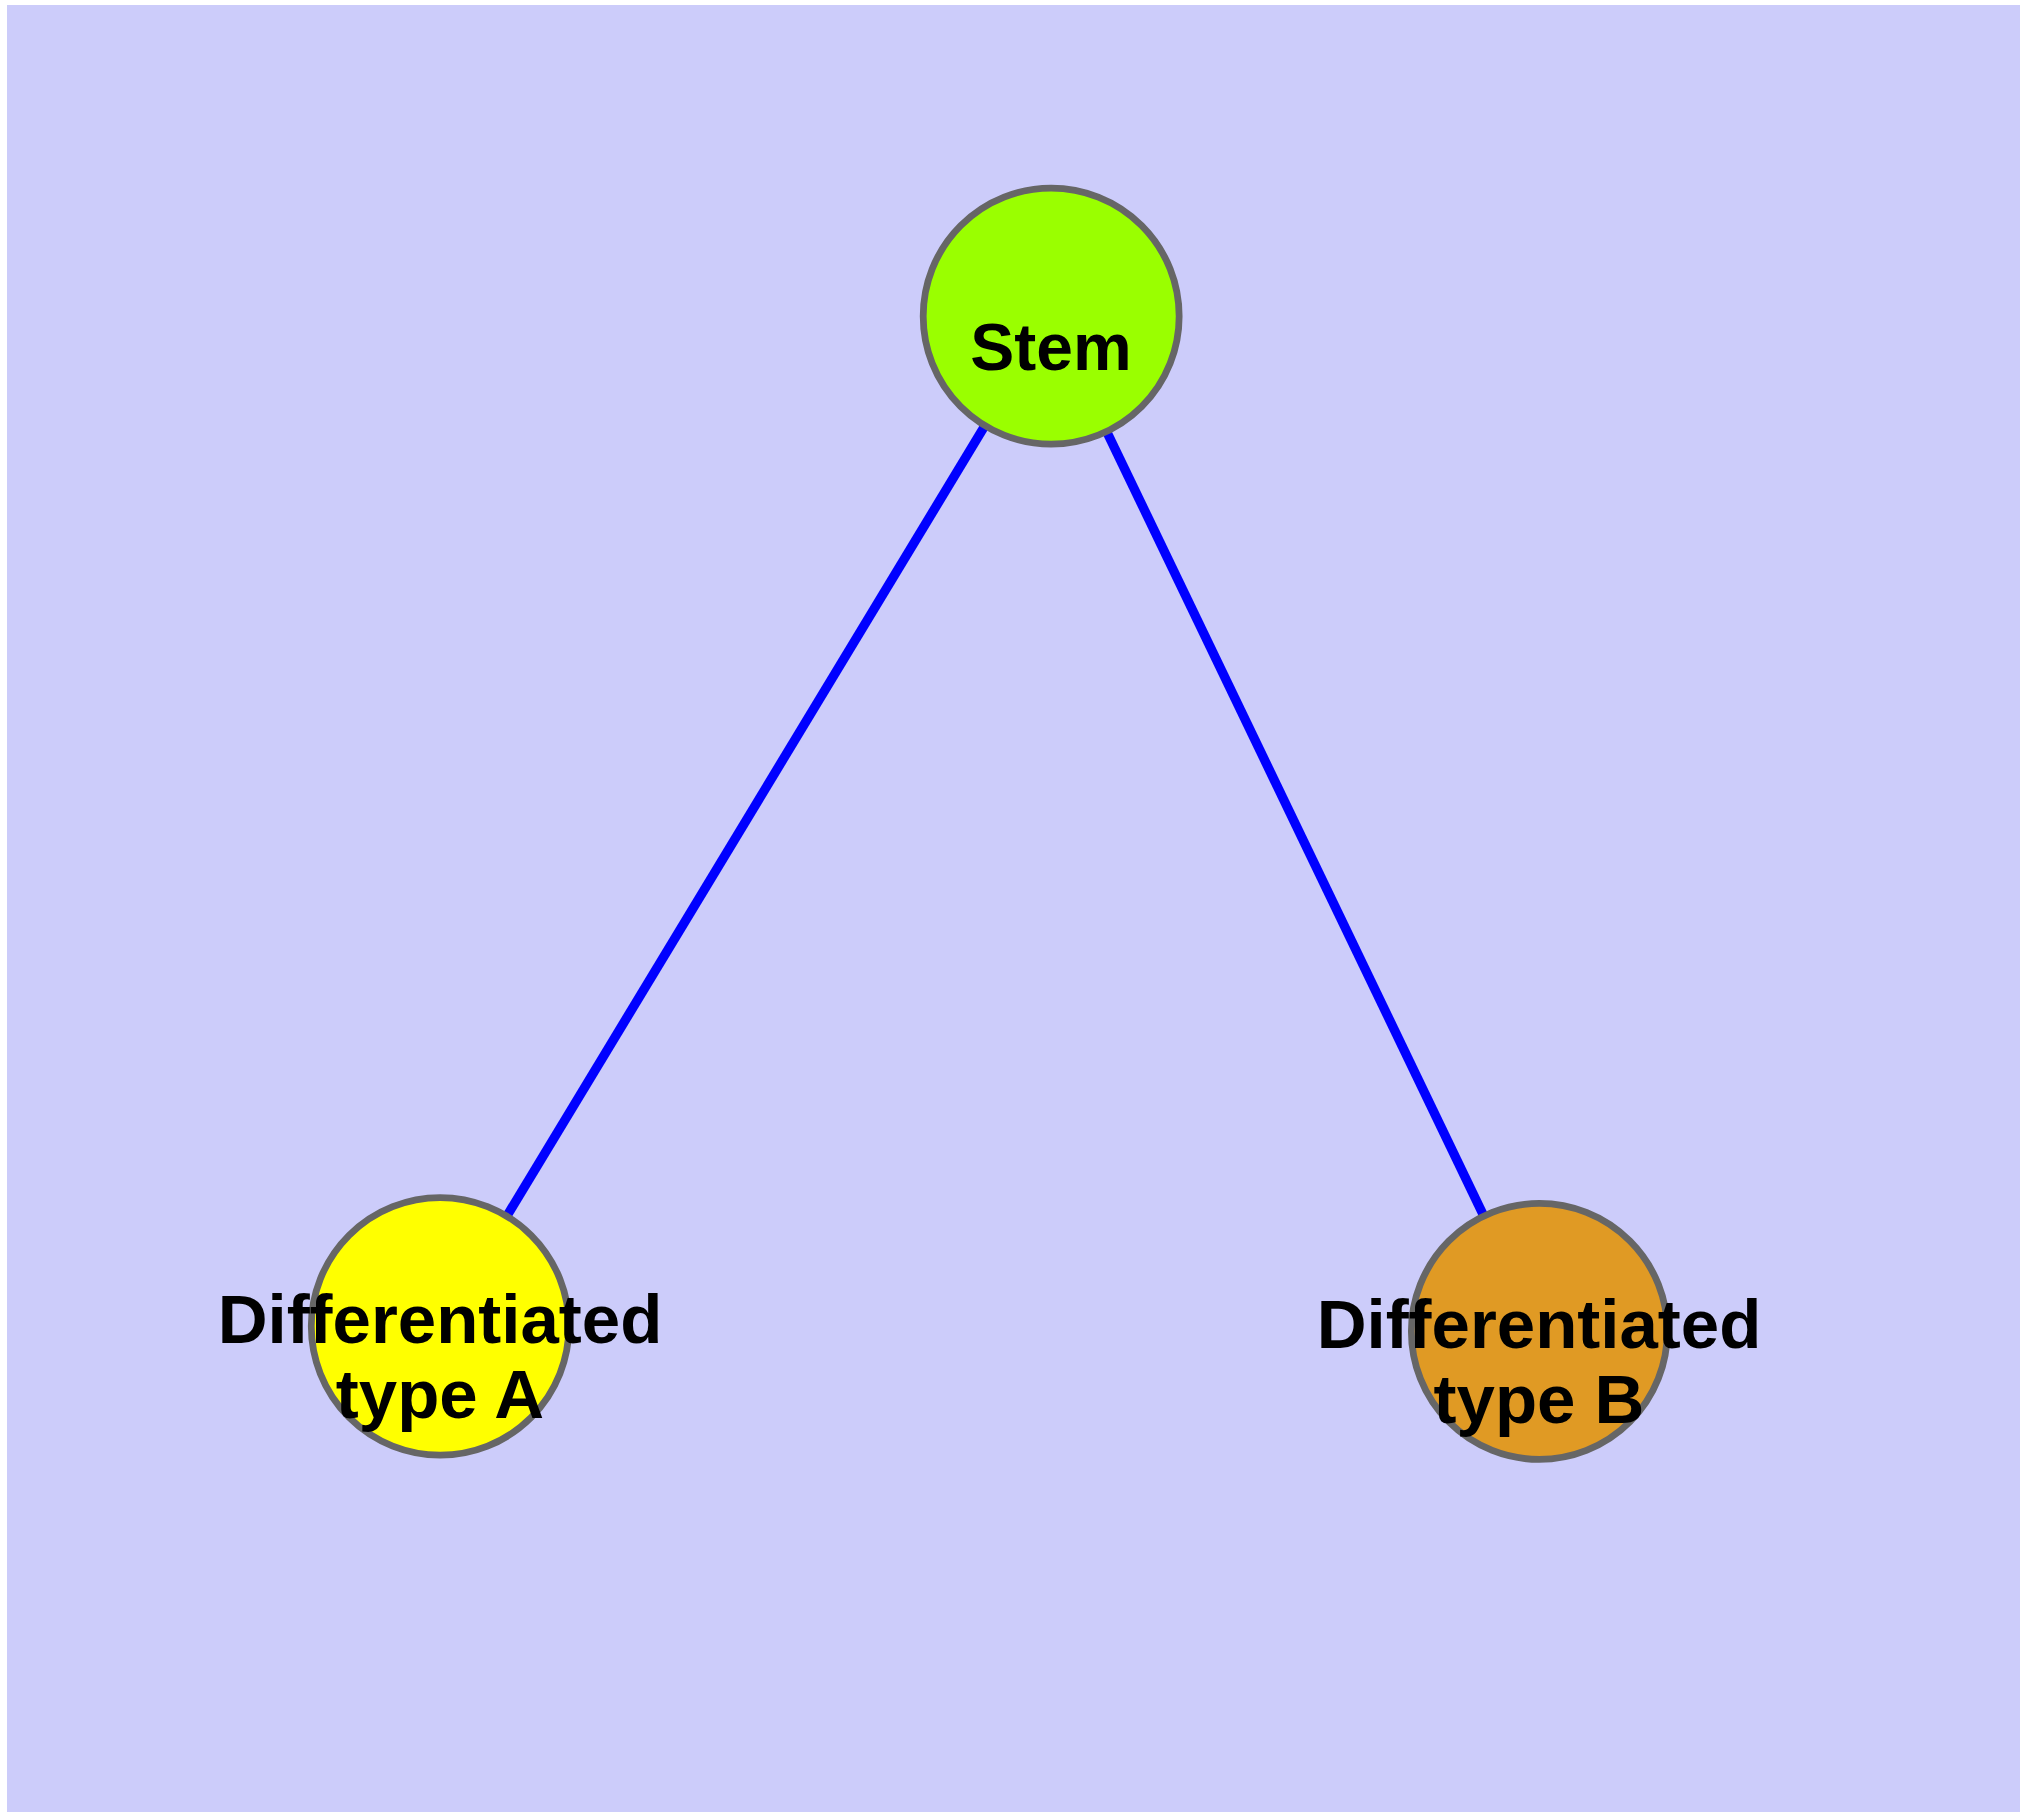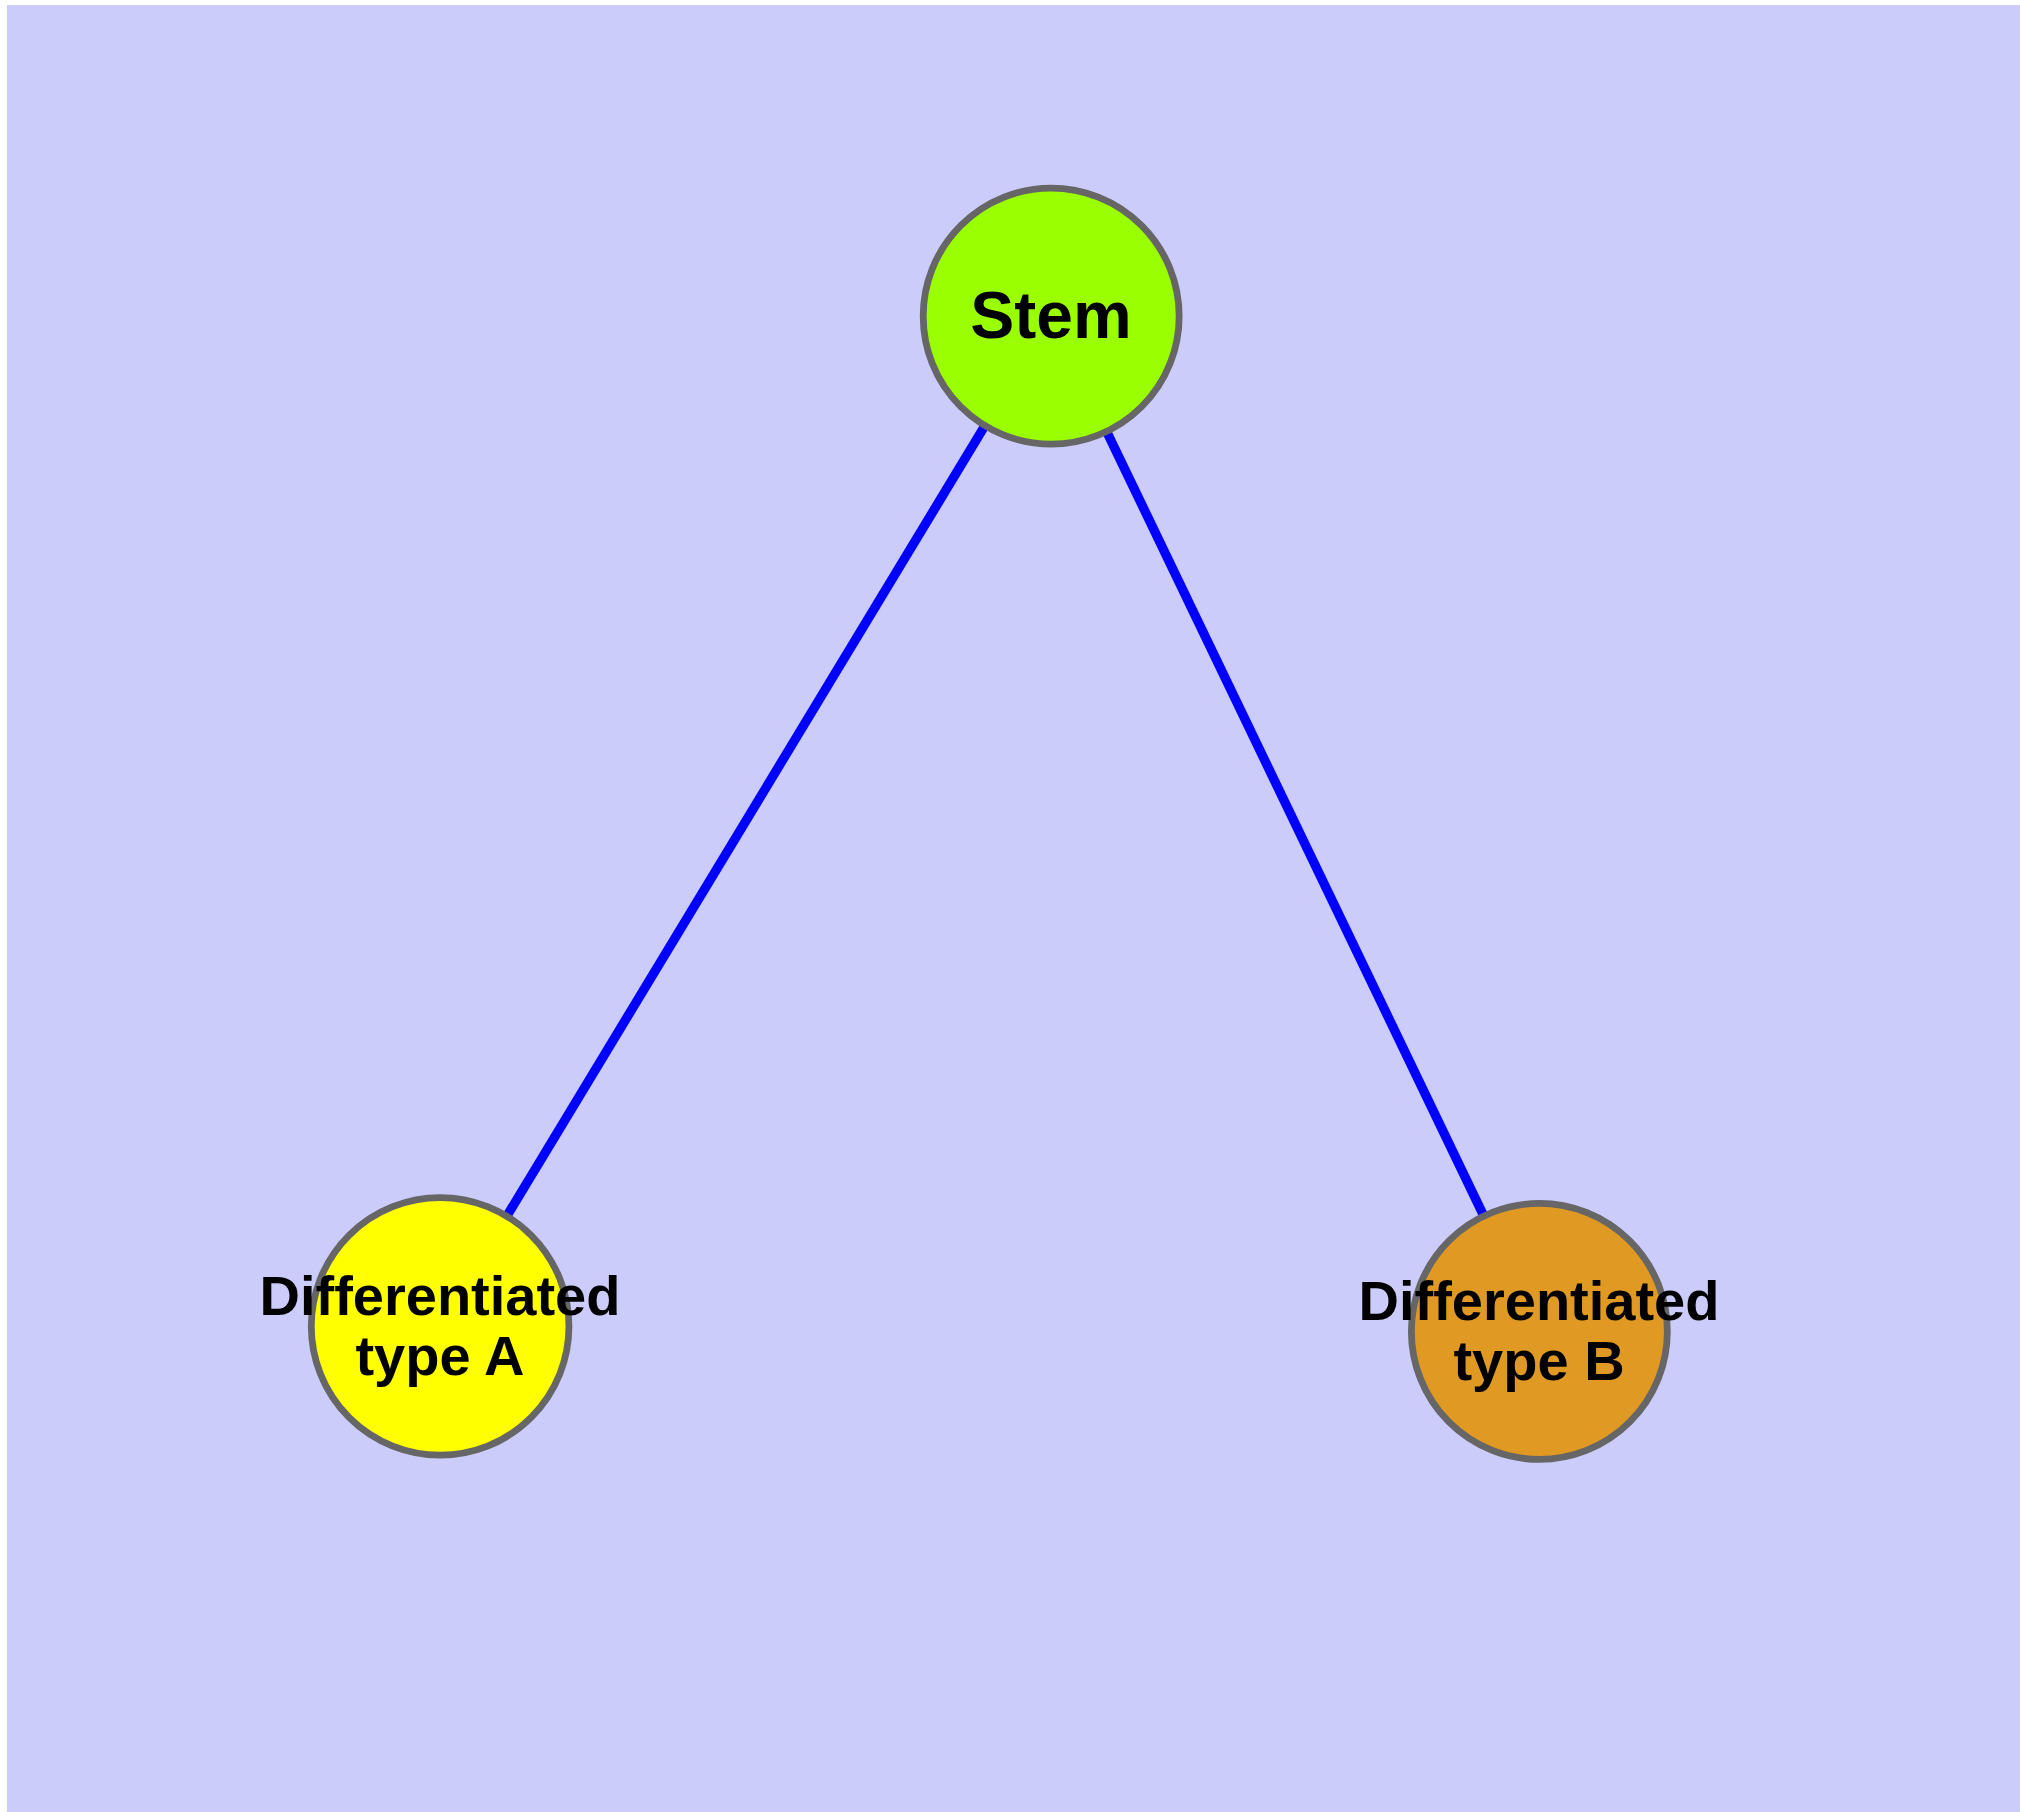--- a/index.html
+++ b/index.html
@@ -38,23 +38,24 @@
   .node-label {
     position: absolute;
     text-align: center;
     font-family: "Liberation Sans", sans-serif;
     font-weight: bold;
     color: #000000;
     white-space: pre;
     line-height: 1.08;
     pointer-events: none;
     transform: translate(-50%, -50%);
+    margin-top: 32px;
   }
   .node-label.small { font-size: 66px; }
-  .node-label.two-line { font-size: 56px; }
+  .node-label.two-line { font-size: 69px; }
 </style>
 </head>
 <body>
 
 <div id="canvas">
   <div id="plot-bg"></div>
 
   <svg id="graph-svg" viewBox="0 0 2384 2138">
     <g id="edges-layer">
         <line x1="1162.8844836739086" y1="500.49194932136044" x2="596.6330701269376" y2="1436.6524000120532" stroke="#0000ff" stroke-width="11" stroke-linecap="butt"></line>

